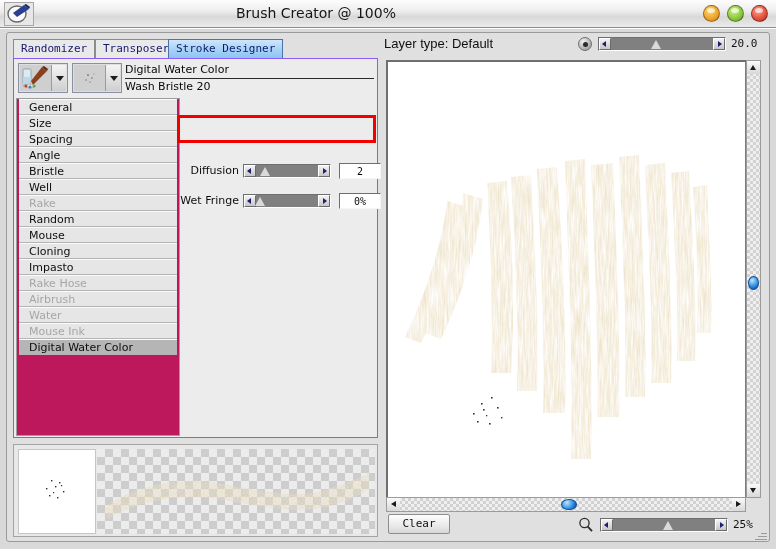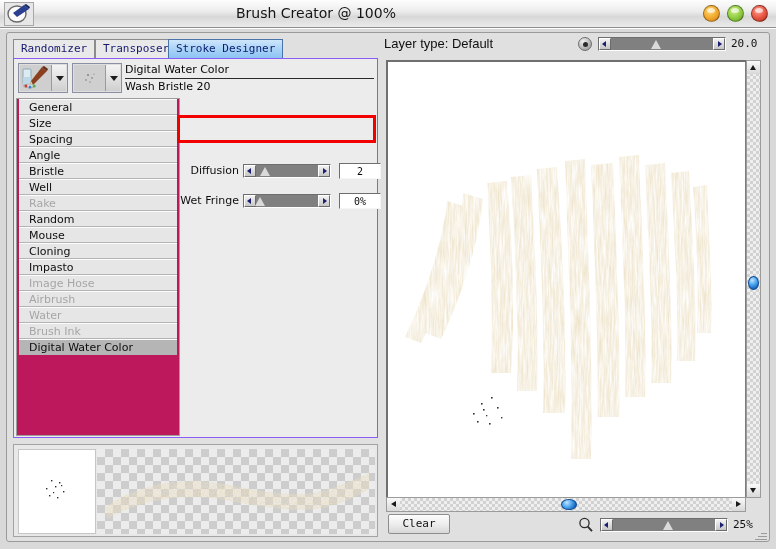--- a/index.html
+++ b/index.html
@@ -488,24 +488,24 @@
       <div class="li">Size</div>
       <div class="li">Spacing</div>
       <div class="li">Angle</div>
       <div class="li">Bristle</div>
       <div class="li">Well</div>
       <div class="li disabled">Rake</div>
       <div class="li">Random</div>
       <div class="li">Mouse</div>
       <div class="li">Cloning</div>
       <div class="li">Impasto</div>
-      <div class="li disabled">Image Hose</div>
+      <div class="li disabled">Rake Hose</div>
       <div class="li disabled">Airbrush</div>
       <div class="li disabled">Water</div>
-      <div class="li disabled">Brush Ink</div>
+      <div class="li disabled">Mouse Ink</div>
       <div class="li selected">Digital Water Color</div>
     </div>
 
     <div id="detail">
 
       <div class="param" style="left:62px; top:66px;">
         <div class="plabel">Diffusion</div>
         <div class="wslider">
           <div class="sbtn l"></div>
           <div class="sbtn r"></div>

